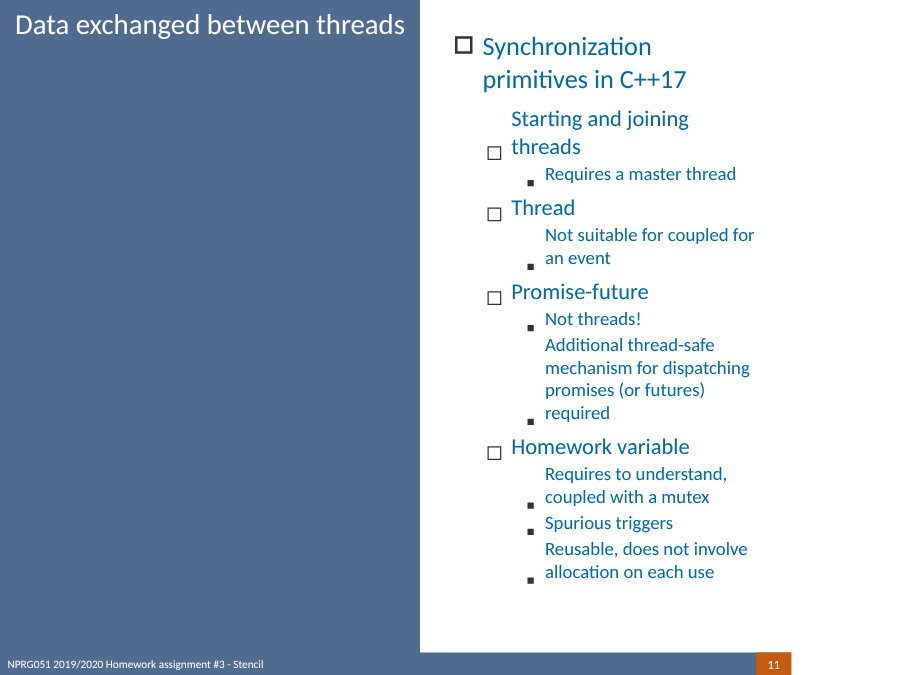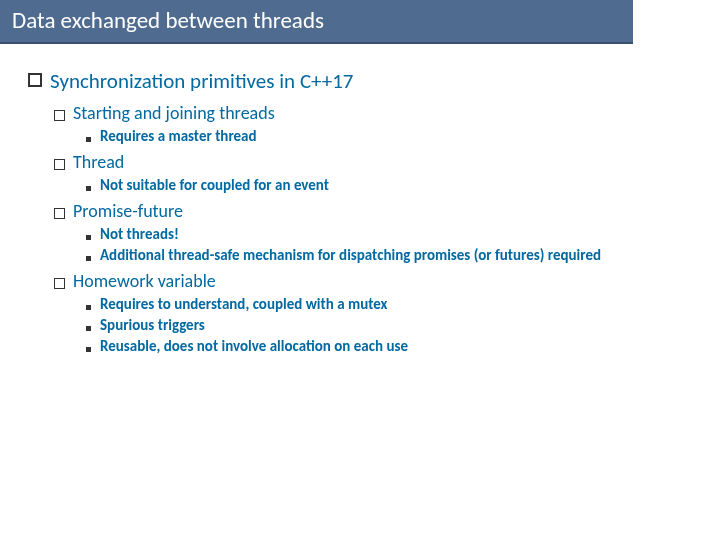--- a/index.html
+++ b/index.html
@@ -1,27 +1,27 @@
 <!DOCTYPE html>
 <html><head>
 <meta charset="utf-8">
 <style>
   * { margin: 0; padding: 0; box-sizing: border-box; }
   html, body { width: 720px; height: 540px; font-family: Calibri, "Segoe UI", Arial, sans-serif; background: #fff; overflow: hidden; }
-  .slide { width: 633px; height: 540px; position: relative; display: flex; flex-direction: column; }
+  .slide { width: 633px; height: 540px; position: relative; display: flex; flex-direction: row; }
   .title-bar { background: #4f6b8f; color: #fff; padding: 6px 12px 8px 12px; border-bottom: 2px solid #3b5070; }
   .title-bar h1 { font-size: 23px; font-weight: 400; }
   .content { flex: 1; padding: 24px 28px 8px 28px; color: #0369a1; }
   .lvl1 { display: flex; align-items: flex-start; margin-bottom: 8px; }
   .lvl1 .marker { width: 14px; height: 14px; border: 2px solid #333; margin-right: 8px; margin-top: 5px; flex: 0 0 auto; }
   .lvl1 .txt { font-size: 21px; }
-  .lvl2 { display: flex; align-items: center; margin-left: 26px; margin-top: 6px; margin-bottom: 2px; }
+  .lvl2 { display: flex; align-items: flex-end; margin-left: 26px; margin-top: 6px; margin-bottom: 2px; }
   .lvl2 .marker { width: 11px; height: 11px; border: 1.5px solid #333; margin-right: 8px; margin-top: 5px; flex: 0 0 auto; }
   .lvl2 .txt { font-size: 18px; }
-  .lvl3 { display: flex; align-items: center; margin-left: 58px; margin-top: 3px; font-weight: bold; }
+  .lvl3 { display: flex; align-items: flex-end; margin-left: 58px; margin-top: 3px; }
   .lvl3 .marker { width: 5px; height: 5px; background: #333; margin-right: 9px; margin-top: 7px; flex: 0 0 auto; }
   .lvl3 .txt { font-size: 15px; }
   .footer { position: absolute; bottom: 0; left: 0; right: 0; height: 18px; background: #4f6b8f; color: #fff; font-size: 9px; display: flex; align-items: center; padding: 0 6px; }
   .footer .left { flex: 1; }
   .footer .right { background: #c55a11; width: 28px; height: 18px; display: flex; align-items: center; justify-content: center; margin-right: -6px; font-size: 10px; }
 </style>
 </head>
 <body>
 
 <div class="slide">
@@ -80,14 +80,18 @@
       <span class="marker"></span>
       <span class="txt">Spurious triggers</span>
     </div>
     <div class="lvl3">
       <span class="marker"></span>
       <span class="txt">Reusable, does not involve allocation on each use</span>
     </div>
 
   </div>
 
+  <div class="footer">
+    <span class="left">NPRG051 2019/2020 Homework assignment #3 - Stencil</span>
+    <span class="right">11</span>
+  </div>
 
 </div>
 
 </body></html>

